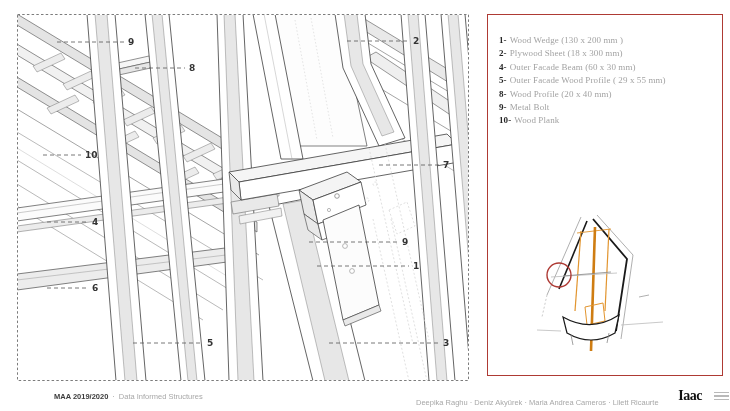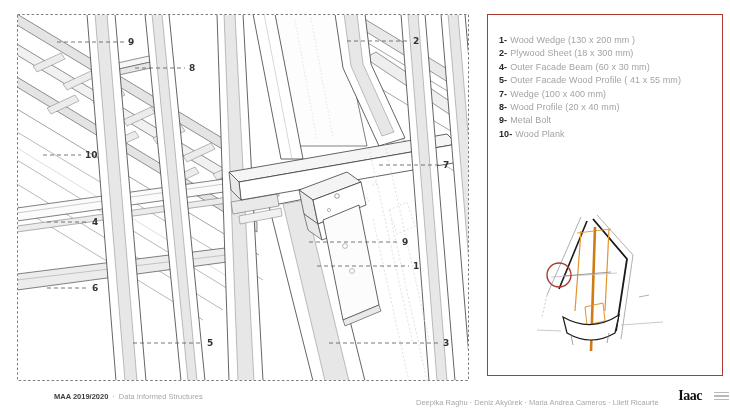--- a/index.html
+++ b/index.html
@@ -18,21 +18,21 @@
   .dborder{fill:#ffffff;stroke:#7c7c7c;stroke-width:1;stroke-dasharray:2.5,2.2;}
   .leader{stroke:#555;stroke-width:0.8;stroke-dasharray:4,3;fill:none;}
   .callout-num{font:600 9px "DejaVu Sans",sans-serif;fill:#333;}
 
   
   .panel{position:absolute;left:487px;top:14px;width:236px;height:362px;
     border:1.5px solid var(--accent-red);background:#fff;}
   .panel-title{padding:10px 0 0 11px;font-size:14px;font-weight:800;
     letter-spacing:.2px;line-height:18px;color:#141414;}
   .panel-title .line2{color:#8d8d8d;}
-  .legend{padding:9px 0 0 11px;}
+  .legend{padding:9px 0 0 11px;font-family:Liberation Serif, serif;}
   .legend-item{font-size:9px;line-height:13.4px;color:#a3a3a3;white-space:nowrap;
     letter-spacing:.1px;}
   .legend-item .num{font-weight:700;color:#262626;margin-right:3px;}
   .inset{position:absolute;left:48px;top:196px;width:132px;height:158px;}
   .inset svg{display:block;width:100%;height:100%;}
 
   
   .footer{position:absolute;left:0;top:387px;width:730px;height:24px;font-size:7.5px;margin-left:44px;}
   .footer-left{position:absolute;left:10px;top:5px;color:#a8a8a8;white-space:nowrap;}
   .footer-left .program{font-weight:700;color:#3c3c3c;margin-right:4px;}
@@ -213,22 +213,21 @@
     </svg>
   </div>
 
   <div class="panel">
     <div class="panel-title">
     </div>
     <div class="legend">
         <div class="legend-item"><span class="num">1-</span><span class="txt">Wood Wedge (130 x 200 mm )</span></div>
         <div class="legend-item"><span class="num">2-</span><span class="txt">Plywood Sheet  (18 x 300 mm)</span></div>
         <div class="legend-item"><span class="num">4-</span><span class="txt">Outer Facade Beam (60 x 30 mm)</span></div>
-        <div class="legend-item"><span class="num">5-</span><span class="txt">Outer Facade Wood Profile ( 41 x 55 mm)</span></div>
-        <div class="legend-item"><span class="num">7-</span><span class="txt">Wedge (100 x 400 mm)</span></div>
+        <div class="legend-item"><span class="num">5-</span><span class="txt">Outer Facade Wood Profile ( 29 x 55 mm)</span></div>
         <div class="legend-item"><span class="num">8-</span><span class="txt">Wood Profile (20 x 40 mm)</span></div>
         <div class="legend-item"><span class="num">9-</span><span class="txt">Metal Bolt</span></div>
         <div class="legend-item"><span class="num">10-</span><span class="txt">Wood Plank</span></div>
       </div>
 
     <div class="inset">
       <svg viewBox="0 0 130 158">
         <g fill="none">
           <path d="M44,6 L10,84" stroke="#9a9a9a" stroke-width="0.8"></path>
           <path d="M10,84 L5,106" stroke="#b5b5b5" stroke-width="0.7" stroke-dasharray="2,2"></path>

